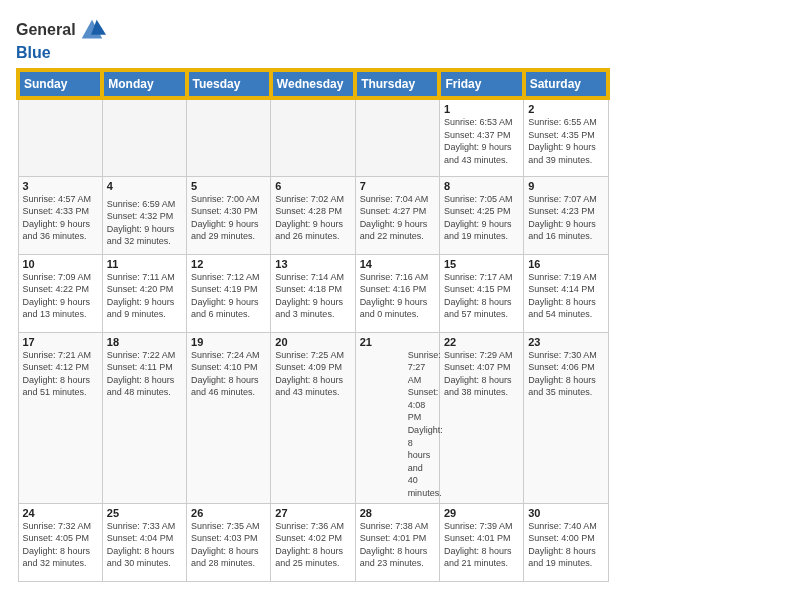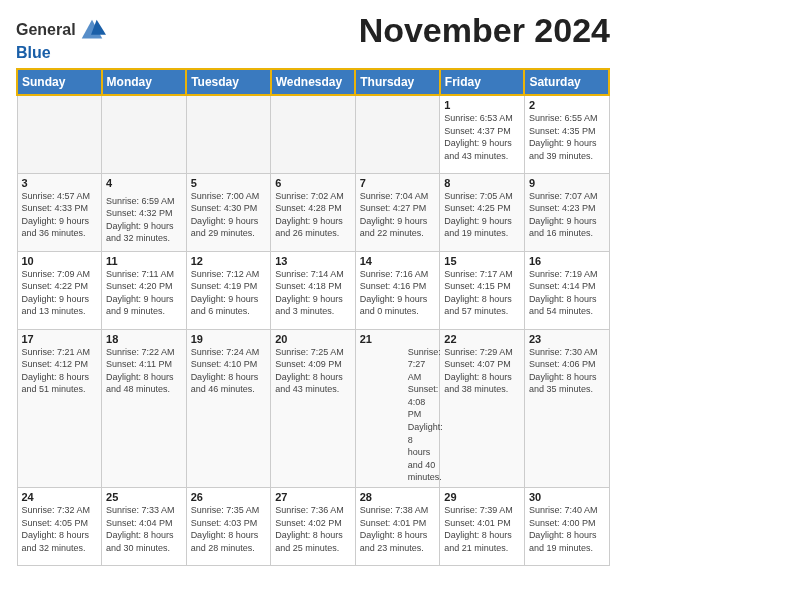--- a/index.html
+++ b/index.html
@@ -51,21 +51,21 @@
       border-collapse: collapse;
       table-layout: fixed;
     }
     .calendar th {
       background: #3a7abf;
       color: #fff;
       font-size: 12px;
       font-weight: bold;
       padding: 5px 4px;
       text-align: left;
-      border: 2px solid #eab308;
+      border: 4px solid #eab308;
     }
     .calendar td {
       vertical-align: top;
       border: 1px solid #ccc;
       padding: 3px 4px;
       font-size: 9.5px;
       color: #333;
       height: 78px;
       background: #fff;
     }
@@ -99,21 +99,20 @@
           <span class="logo-general" style="font-size:16px;font-weight:bold;">General</span>
           <svg class="logo-icon" viewBox="0 0 30 30">
             <polygon points="15,4 26,24 4,24" fill="#3a7abf" opacity="0.85"></polygon>
             <polygon points="20,4 30,20 14,20" fill="#1a5fa8"></polygon>
           </svg>
         </div>
         <span class="logo-blue" style="font-size:16px;font-weight:bold;">Blue</span>
       </div>
     </div>
     <div class="title-block">
-      <div class="month-title">November 2024</div>
     </div>
   </div>
 
   <table class="calendar">
     <thead>
       <tr>
         <th>Sunday</th>
         <th>Monday</th>
         <th>Tuesday</th>
         <th>Wednesday</th>

